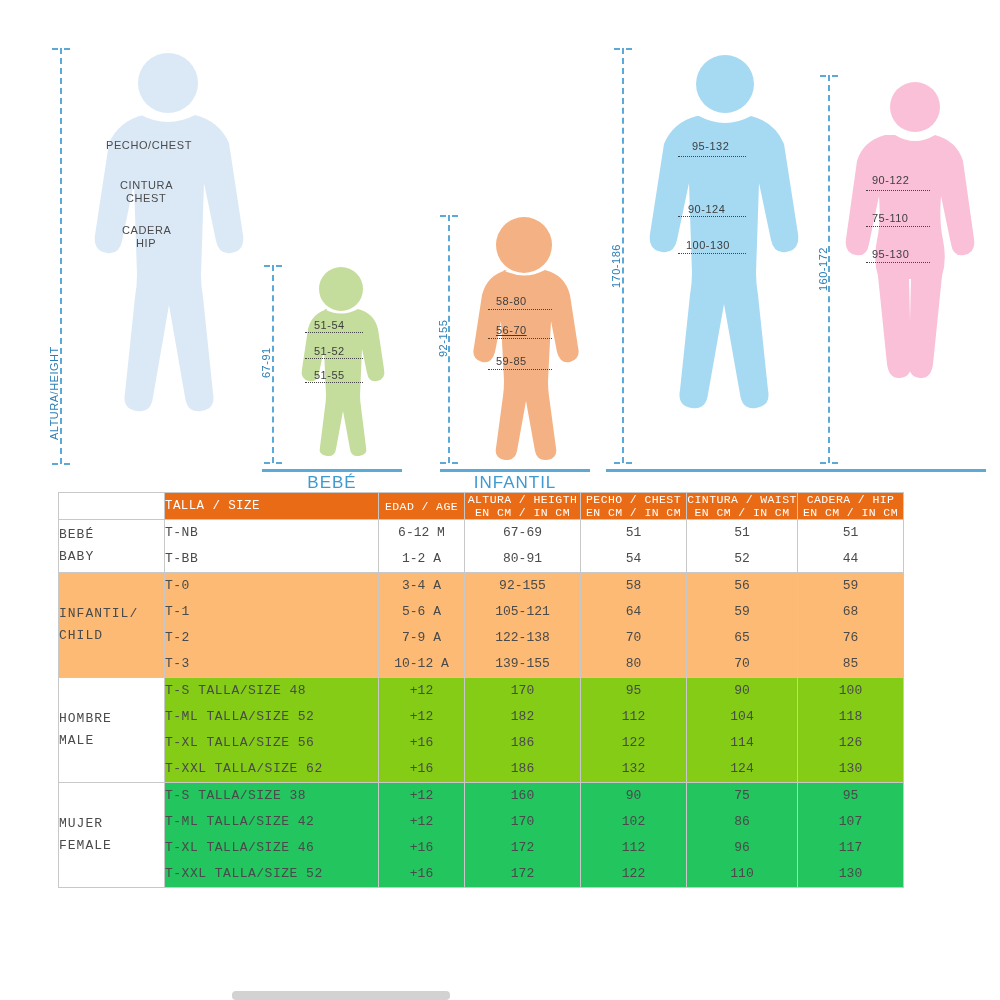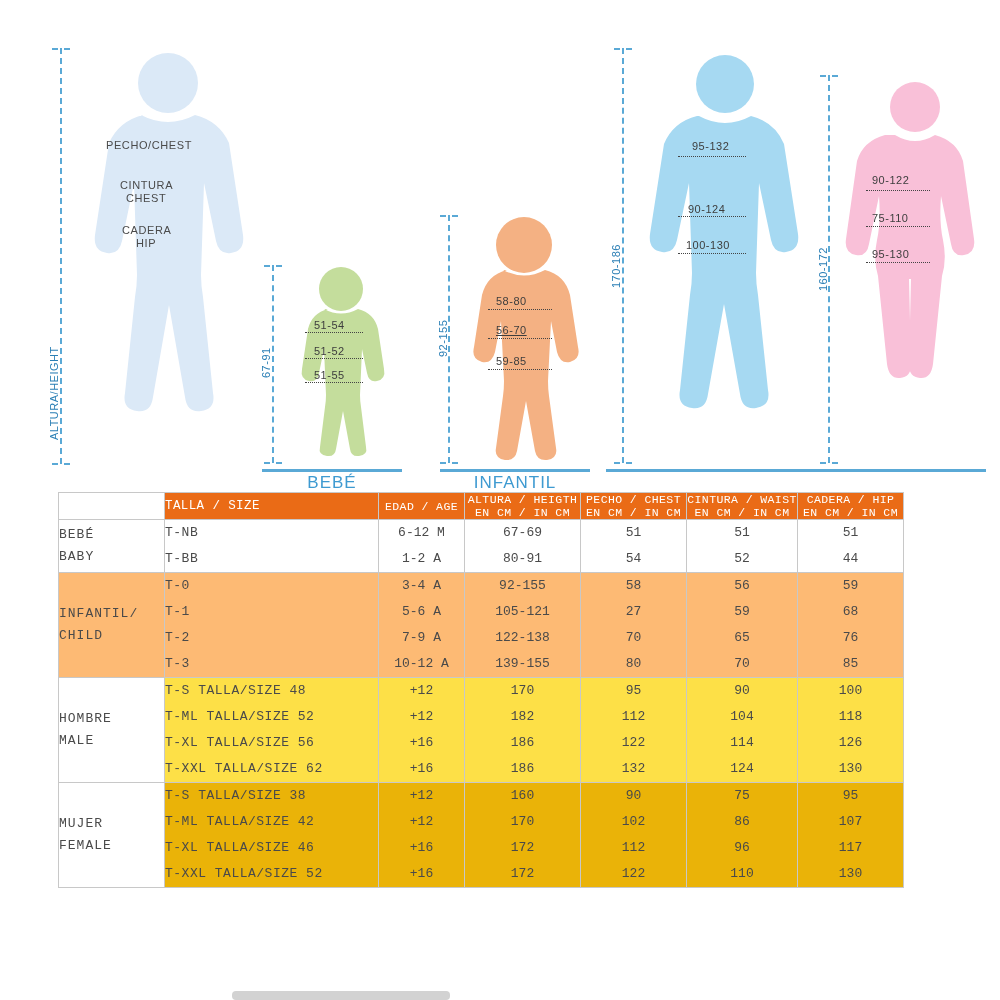--- a/index.html
+++ b/index.html
@@ -135,22 +135,22 @@
     padding: 8px 0;
   }
   td.age  { width: 85px; }
   td.hgt  { width: 115px; }
   td.chs  { width: 105px; }
   td.wst  { width: 110px; }
   td.hip  { width: 105px; }
 
   .row-baby td   { background: #ffffff; }
   .row-child td  { background: #fdba74; }
-  .row-male td   { background: #fde047; }
-  .row-female td { background: #eab308; }
+  .row-male td   { background: #84cc16; }
+  .row-female td { background: #22c55e; }
   .row-male td.cat, .row-female td.cat { background: #ffffff; }
 
   
   #bottom-strip {
     position: absolute;
     left: 0;
     bottom: 0;
     width: 1000px;
     height: 14px;
     background: #ffffff;
@@ -355,21 +355,21 @@
         <div>10-12 A</div>
       </td>
       <td class="num hgt">
         <div>92-155</div>
         <div>105-121</div>
         <div>122-138</div>
         <div>139-155</div>
       </td>
       <td class="num chs">
         <div>58</div>
-        <div>27</div>
+        <div>64</div>
         <div>70</div>
         <div>80</div>
       </td>
       <td class="num wst">
         <div>56</div>
         <div>59</div>
         <div>65</div>
         <div>70</div>
       </td>
       <td class="num hip">

